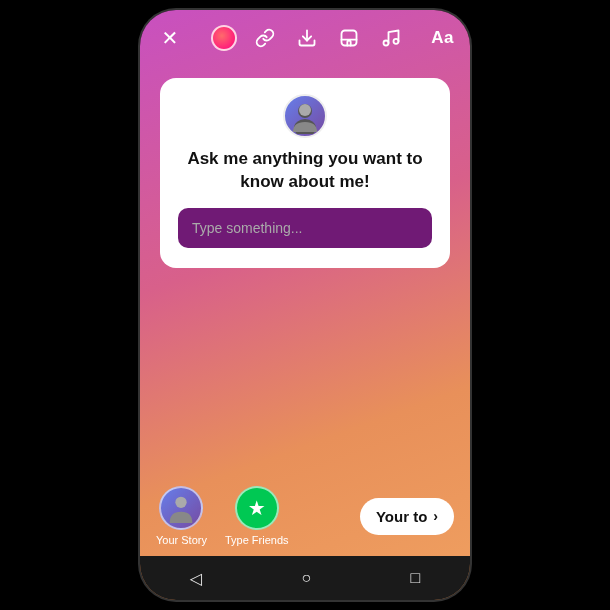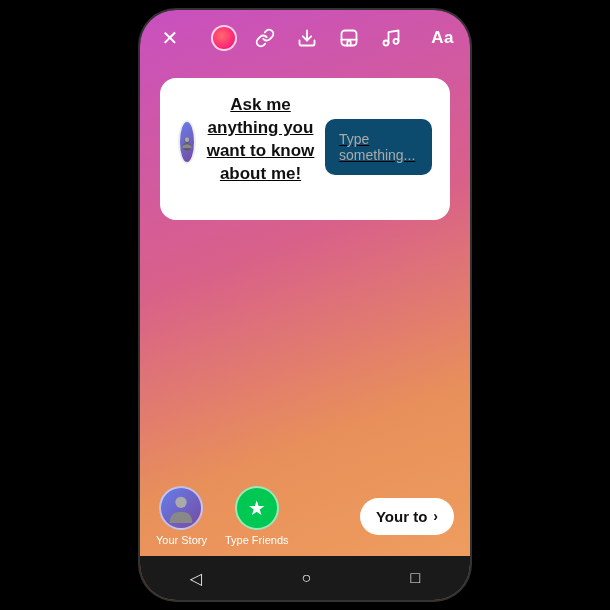--- a/index.html
+++ b/index.html
@@ -95,23 +95,22 @@
 
     
     .qa-card {
       position: relative;
       z-index: 10;
       margin: 18px 20px;
       background: white;
       border-radius: 16px;
       padding: 16px 18px 20px;
       display: flex;
-      flex-direction: row;
-      align-items: center;
-      text-decoration: underline;
+      flex-direction: column;
+      align-items: center;
     }
 
     .avatar-circle {
       width: 44px;
       height: 44px;
       border-radius: 50%;
       background: linear-gradient(135deg, #667eea, #764ba2);
       overflow: hidden;
       margin-bottom: 10px;
       border: 2px solid #eee;
@@ -129,21 +128,21 @@
       font-size: 17px;
       font-weight: 700;
       color: #111;
       text-align: center;
       line-height: 1.35;
       margin-bottom: 14px;
     }
 
     .qa-input-area {
       width: 100%;
-      background: #0c4a6e;
+      background: #701a75;
       border-radius: 10px;
       padding: 12px 14px;
       display: flex;
       align-items: flex-start;
     }
 
     .qa-placeholder {
       color: #aaa;
       font-size: 14px;
     }

